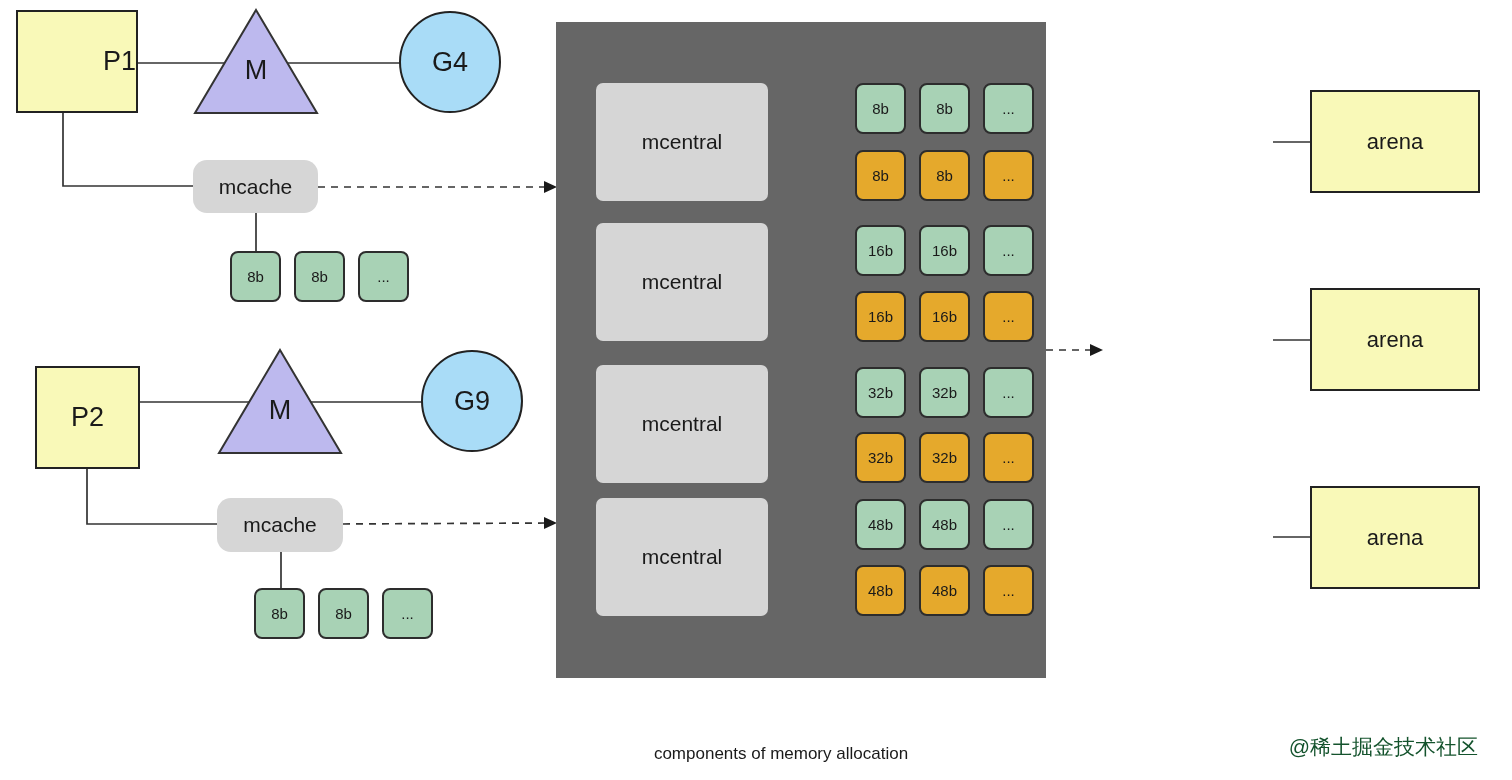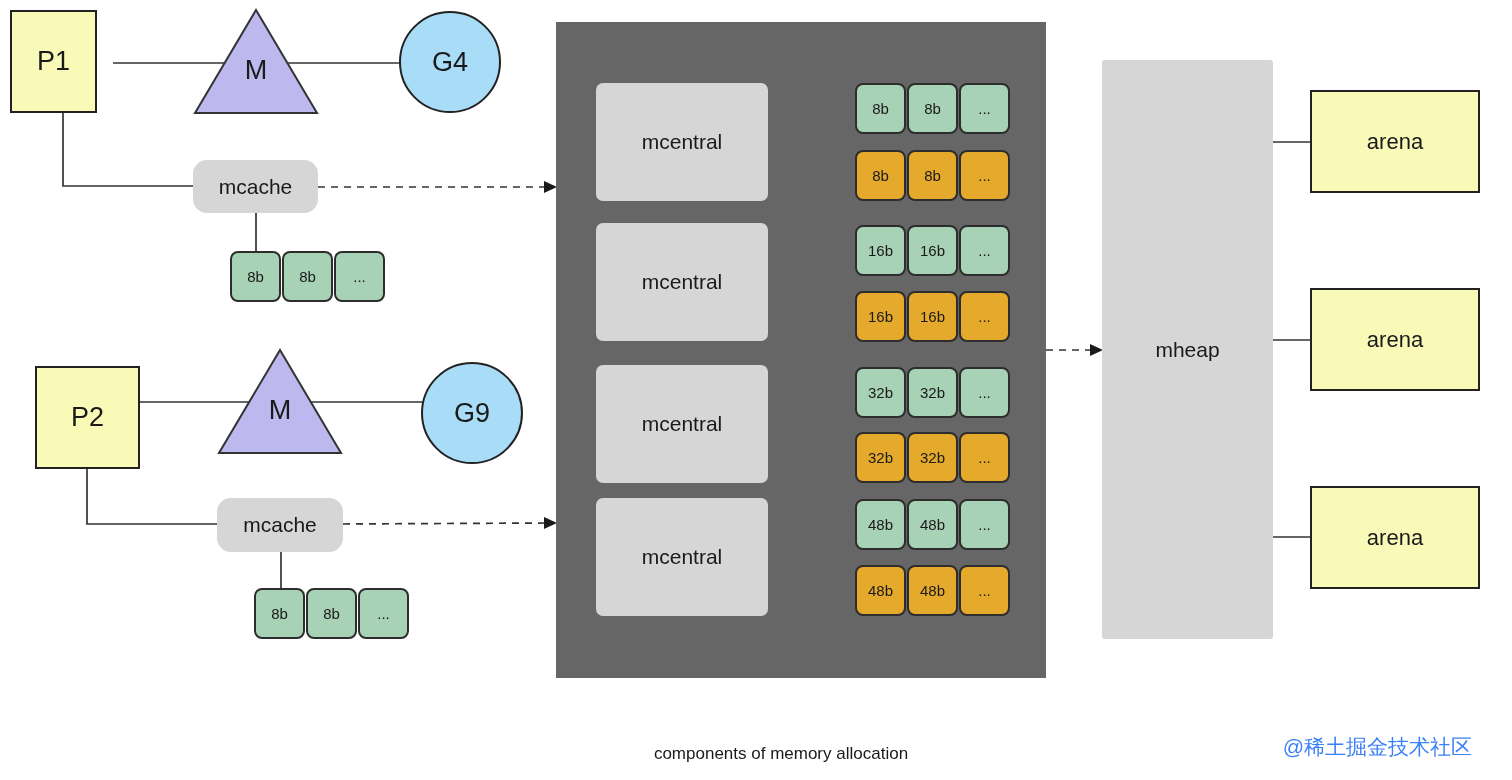--- a/index.html
+++ b/index.html
@@ -10,33 +10,33 @@
   .node{position:absolute;z-index:1;display:flex;align-items:center;justify-content:center;box-sizing:border-box;}
   .sq{background:var(--yellow,#f9f9b8);border:2px solid #222;font-size:27px;}
   .circle{background:var(--blue,#a9dcf7);border:2px solid #222;border-radius:50%;font-size:27px;}
   .tri{background:transparent;border:none;}
   .tri .tlabel{position:absolute;left:0;top:44%;width:100%;text-align:center;font-size:27px;}
   .graybox{background:var(--gray_box,#d6d6d6);border-radius:14px;font-size:21px;}
   .darkpanel{position:absolute;left:556px;top:22px;width:490px;height:656px;
              background:var(--dark_panel,#666666);z-index:0;}
   .mcentral{position:absolute;left:40px;width:172px;height:118px;background:var(--gray_box,#d6d6d6);
             border-radius:7px;display:flex;align-items:center;justify-content:center;font-size:21px;box-sizing:border-box;}
-  .cellrow{position:absolute;display:flex;gap:1px;z-index:2;}
+  .cellrow{position:absolute;display:flex;gap:13px;z-index:2;}
   .cell{width:51px;height:51px;border:2px solid #2d2d2d;border-radius:8px;box-sizing:border-box;
         display:flex;align-items:center;justify-content:center;font-size:15px;}
   .cell.green{background:var(--green_cell,#a8d2b5);}
   .cell.orange{background:var(--orange_cell,#e5a92c);}
   .mheap{position:absolute;left:1102px;top:60px;width:171px;height:579px;background:var(--gray_box,#d6d6d6);
          border-radius:3px;display:flex;align-items:center;justify-content:center;font-size:21px;z-index:1;}
   .arena{position:absolute;left:1310px;width:170px;height:103px;background:var(--yellow,#f9f9b8);
          border:2px solid #222;box-sizing:border-box;display:flex;align-items:center;justify-content:center;
          font-size:22px;z-index:1;}
   .caption{position:absolute;left:746px;top:744px;transform:translateX(-50%);font-size:17px;
            white-space:nowrap;z-index:1;margin-left:35px;}
-  .watermark{position:absolute;right:40px;top:733px;font-size:21px;color:#3b82f6;z-index:1;white-space:nowrap;}
+  .watermark{position:absolute;right:34px;top:733px;font-size:21px;color:#14532d;z-index:1;white-space:nowrap;}
 </style>
 </head>
 <body>
 
 <div class="stage">
 
   <svg class="wires" width="1512" height="780">
     <g stroke="#333" stroke-width="1.7" fill="none">
 
       <line x1="113" y1="63" x2="401" y2="63"></line>
@@ -65,21 +65,21 @@
     </g>
     <g fill="#1a1a1a" stroke="none">
       <polygon points="557,187 544,181 544,193"></polygon>
       <polygon points="557,523 544,517 544,529"></polygon>
       <polygon points="1103,350 1090,344 1090,356"></polygon>
     </g>
   </svg>
 
   <div class="darkpanel"></div>
 
-  <div class="node sq" style="left:10px;top:10px;width:87px;height:103px;">
+  <div class="node sq" style="left:16px;top:10px;width:122px;height:103px;justify-content:flex-end;">
     <span>P1</span>
   </div>
   <div class="node tri" style="left:192px;top:7px;width:128px;height:108px;">
     <svg width="128" height="108" viewBox="0 0 128 108">
       <polygon points="64,3 125,106 3,106" fill="var(--lavender,#bdb9ee)" stroke="#333" stroke-width="2"></polygon>
     </svg>
     <span class="tlabel">M</span>
   </div>
   <div class="node circle" style="left:399px;top:11px;width:102px;height:102px;">
     <span>G4</span>
@@ -101,21 +101,21 @@
 
   <div class="node sq" style="left:35px;top:366px;width:105px;height:103px;">
     <span>P2</span>
   </div>
   <div class="node tri" style="left:216px;top:347px;width:128px;height:108px;">
     <svg width="128" height="108" viewBox="0 0 128 108">
       <polygon points="64,3 125,106 3,106" fill="var(--lavender,#bdb9ee)" stroke="#333" stroke-width="2"></polygon>
     </svg>
     <span class="tlabel">M</span>
   </div>
-  <div class="node circle" style="left:421px;top:362px;width:102px;height:102px;">
+  <div class="node circle" style="left:421px;top:350px;width:102px;height:102px;">
     <span>G9</span>
   </div>
   <div class="node graybox" style="left:217px;top:498px;width:126px;height:54px;">
     <span>mcache</span>
   </div>
   <div class="cellrow" style="left:254px;top:588px;">
     <div class="cell green">
         <span>8b</span>
       </div>
     <div class="cell green">
@@ -224,23 +224,20 @@
         <span>48b</span>
       </div>
     <div class="cell orange">
         <span>48b</span>
       </div>
     <div class="cell orange">
         <span>...</span>
       </div>
   </div>
 
-  <div class="mheap">
-    <span>mheap</span>
-  </div>
   <div class="arena" style="top:90px;">
     <span>arena</span>
   </div>
   <div class="arena" style="top:288px;">
     <span>arena</span>
   </div>
   <div class="arena" style="top:486px;">
     <span>arena</span>
   </div>
 

